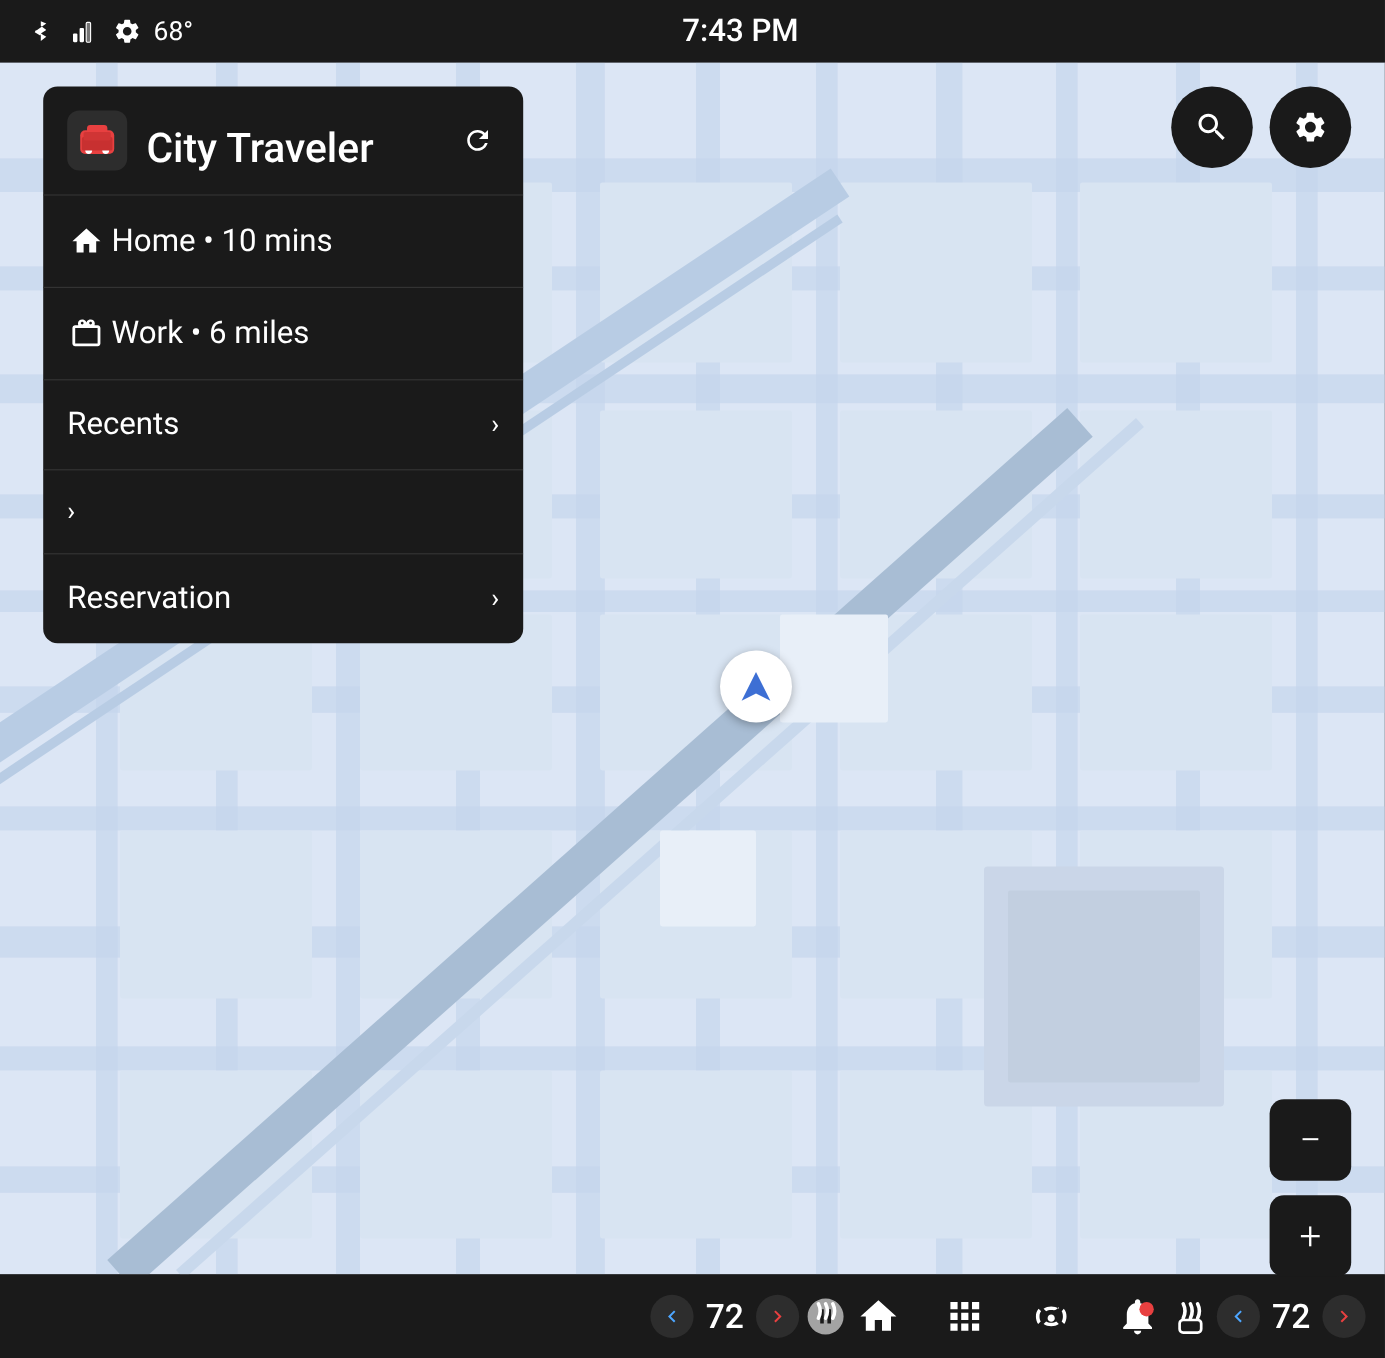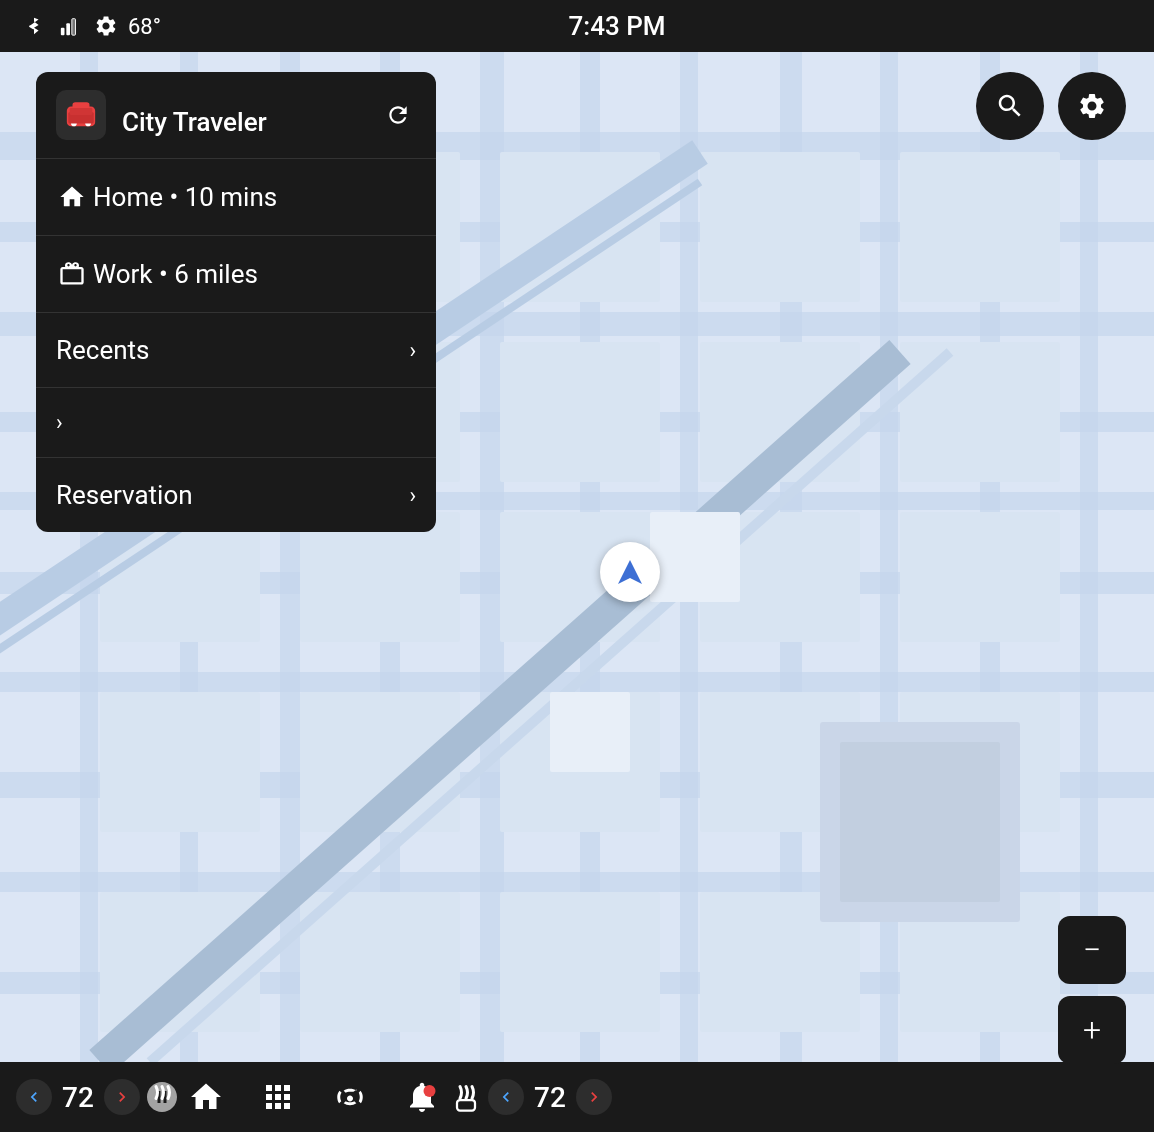--- a/index.html
+++ b/index.html
@@ -93,21 +93,21 @@
       background: #2d2d2d;
       border-radius: 10px;
       display: flex;
       align-items: center;
       justify-content: center;
       flex-shrink: 0;
     }
 
     .nav-menu-title {
       color: #fff;
-      font-size: 26px;
+      font-size: 34px;
       font-weight: 500;
       flex: 1;
       margin-top: 14px;
     }
 
     .nav-menu-refresh {
       width: 36px;
       height: 36px;
       display: flex;
       align-items: center;
@@ -237,21 +237,21 @@
     
     .bottom-bar {
       position: absolute;
       bottom: 0;
       left: 0;
       right: 0;
       height: 70px;
       background: #1a1a1a;
       display: flex;
       align-items: center;
-      justify-content: flex-start;
+      justify-content: flex-end;
       padding: 0 16px;
       z-index: 10;
     }
 
     .bottom-temp-left {
       display: flex;
       align-items: center;
       gap: 6px;
     }
 

